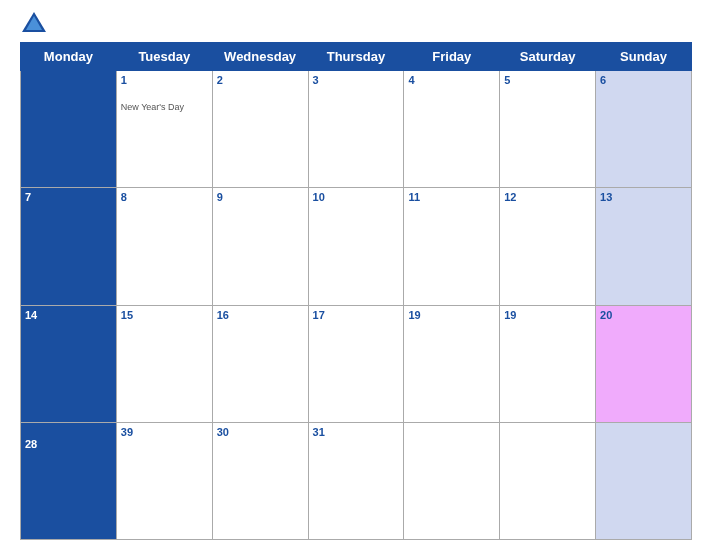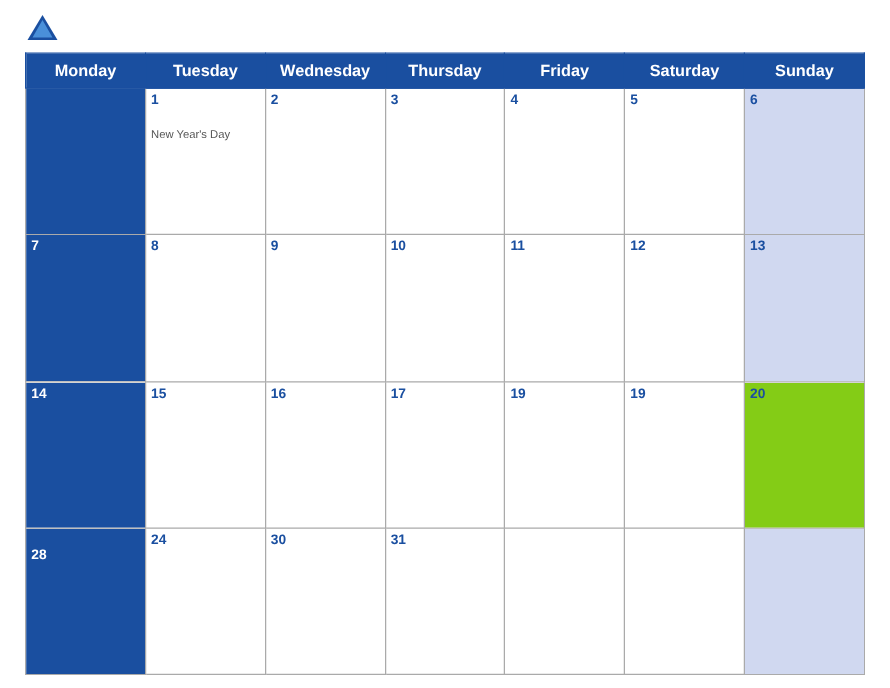--- a/index.html
+++ b/index.html
@@ -209,30 +209,30 @@
         </td>
         <td>
           <div class="day-number">17</div>
         </td>
         <td>
           <div class="day-number">19</div>
         </td>
         <td>
           <div class="day-number">19</div>
         </td>
-        <td style="background-color: #84cc16;">
+        <td style="background-color: #f0abfc;">
           <div class="day-number">20</div>
         </td>
       </tr>
       <tr class="week-row">
         <td style="background-color: rgb(26, 79, 160);">
           <div class="day-number" style="color: rgb(255, 255, 255); margin-top: 12px;">28</div>
         </td>
         <td>
-          <div class="day-number">24</div>
+          <div class="day-number">39</div>
         </td>
         <td>
           <div class="day-number">30</div>
         </td>
         <td>
           <div class="day-number">31</div>
         </td>
         <td></td>
         <td></td>
         <td style="background-color: rgb(208, 216, 240);"></td>

